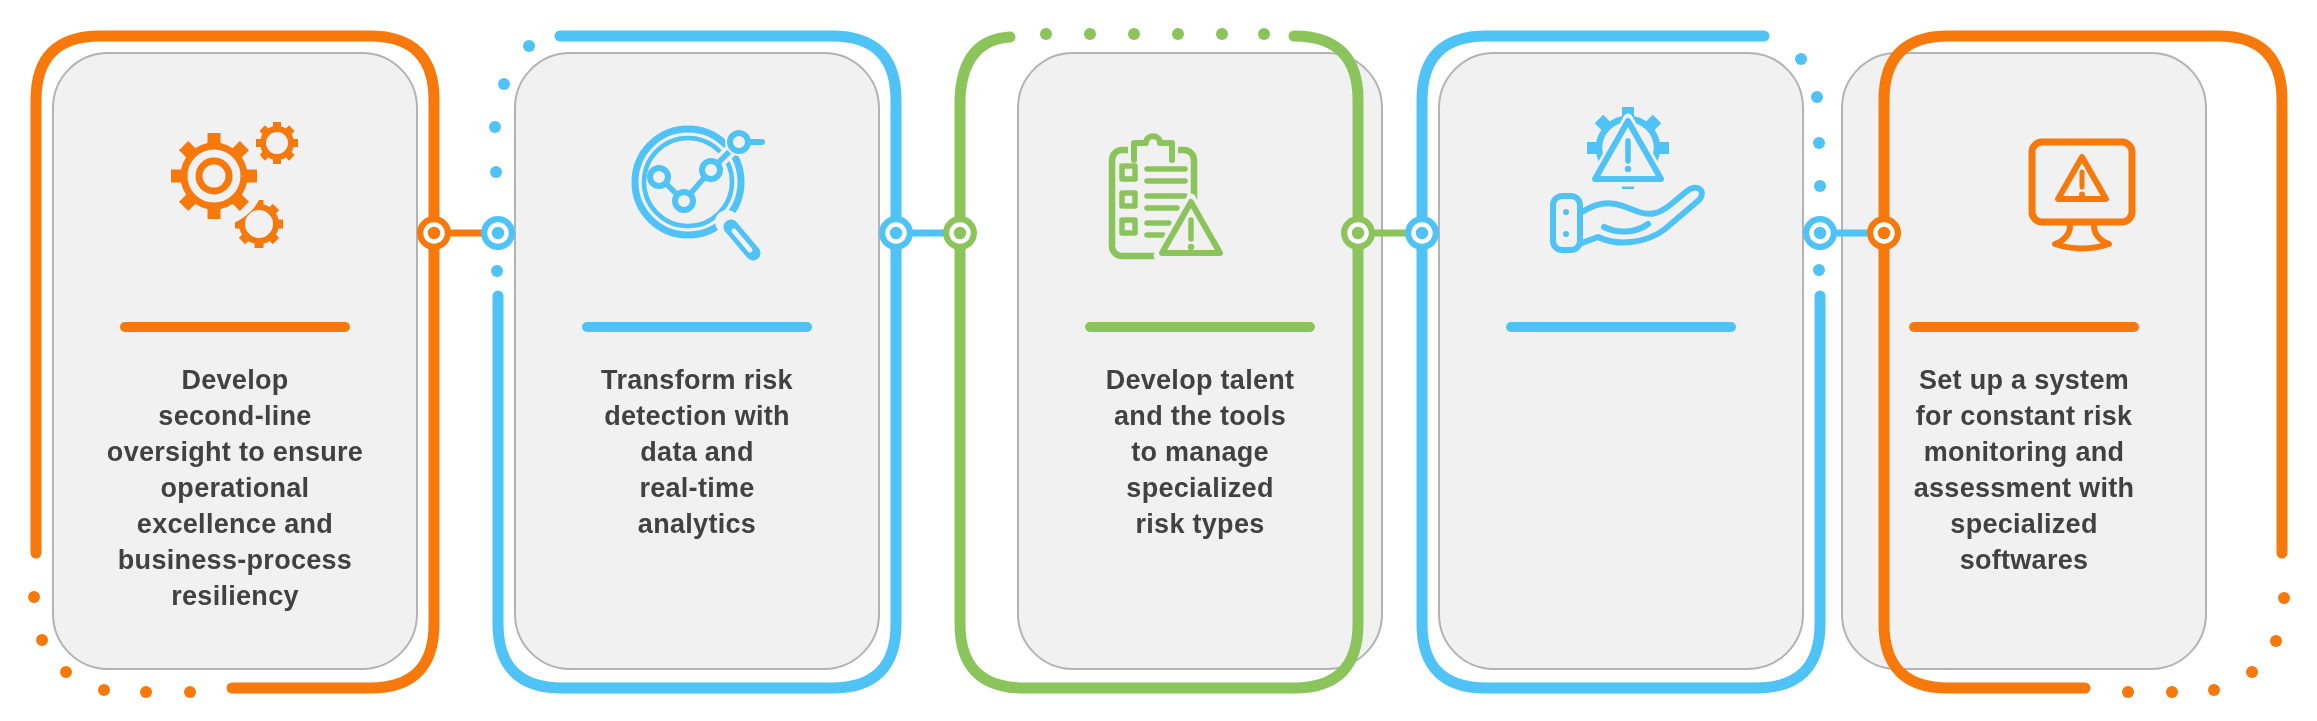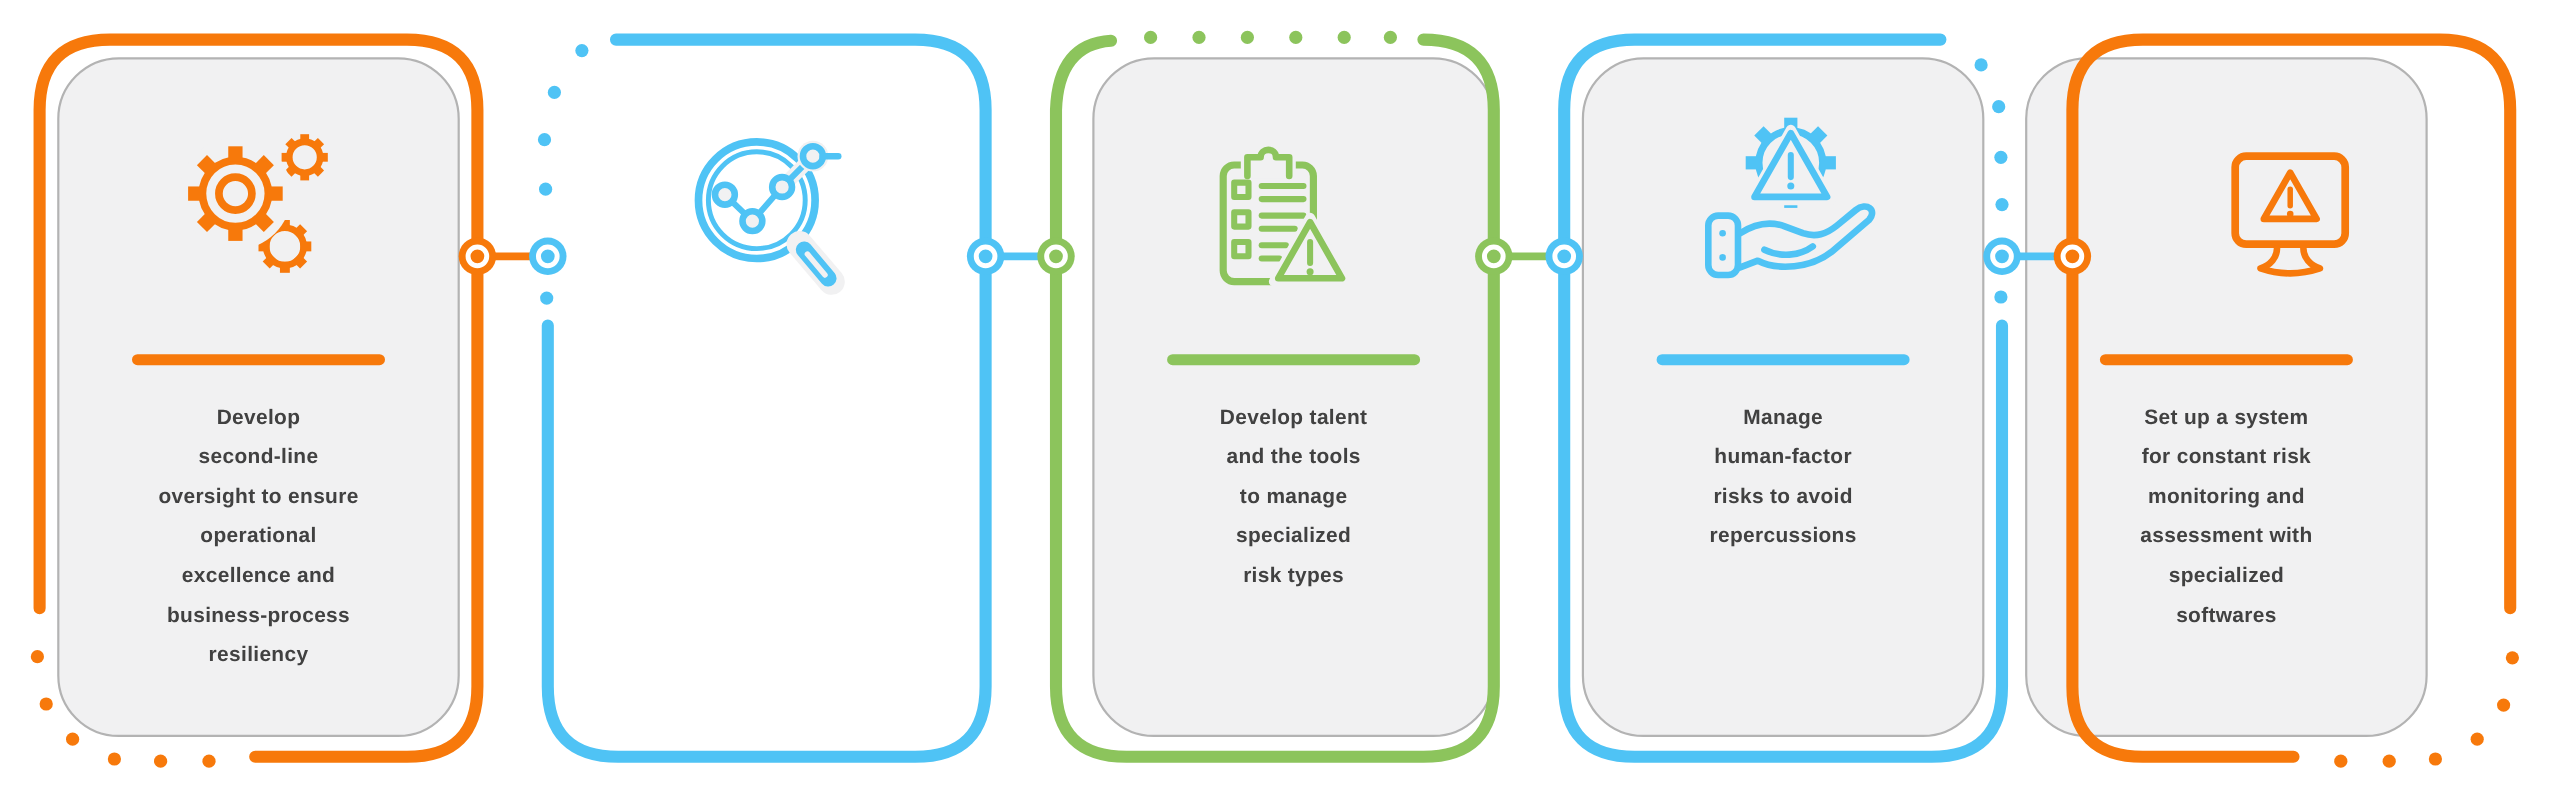--- a/index.html
+++ b/index.html
@@ -25,21 +25,21 @@
     transform:translateX(-50%);
     width:230px;height:10px;
     border-radius:6px;
   }
   .card .step-text{
     position:absolute;
     left:0;right:0;top:308px;
     margin:0;
     text-align:center;
     white-space:pre-line;
-    font-size:19px;
+    font-size:27px;
     line-height:36px;
     font-weight:bold;
     letter-spacing:.3px;
     color:#414141;
   }
   .bg-orange{background:#F7790B}
   .bg-blue{background:#4FC3F5}
   .bg-green{background:#8CC45C}
   #overlay{position:absolute;left:0;top:0;pointer-events:none;}
 </style>
@@ -51,34 +51,38 @@
   <div class="card" style="left:52px">
     <div class="divider bg-orange"></div>
     <p class="step-text">Develop
 second-line
 oversight to ensure
 operational
 excellence and
 business-process
 resiliency</p>
   </div>
-  <div class="card" style="left:993px">
+  <div class="card" style="left:514px">
+    <div class="divider bg-blue"></div>
+    <p class="step-text">Transform risk
+detection with
+data and
+real-time
+analytics</p>
+  </div>
+  <div class="card" style="left:1017px">
     <div class="divider bg-green"></div>
     <p class="step-text">Develop talent
 and the tools
 to manage
 specialized
 risk types</p>
   </div>
   <div class="card" style="left:1438px">
     <div class="divider bg-blue"></div>
-    <p class="step-text">Manage
-human-factor
-risks to avoid
-repercussions</p>
   </div>
   <div class="card" style="left:1841px">
     <div class="divider bg-orange"></div>
     <p class="step-text">Set up a system
 for constant risk
 monitoring and
 assessment with
 specialized
 softwares</p>
   </div>

